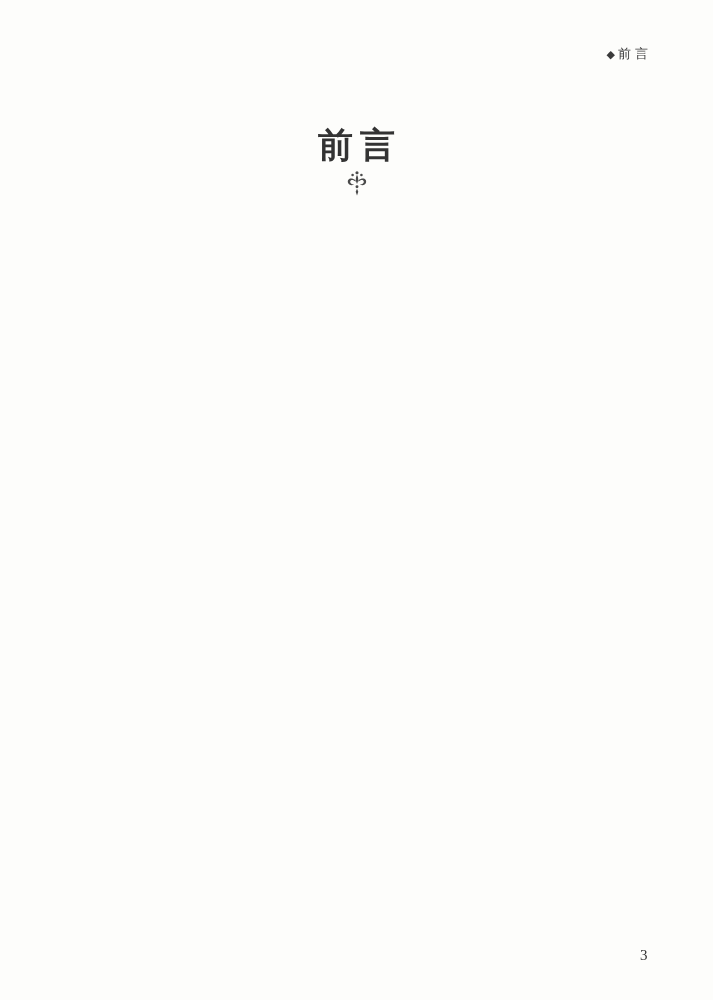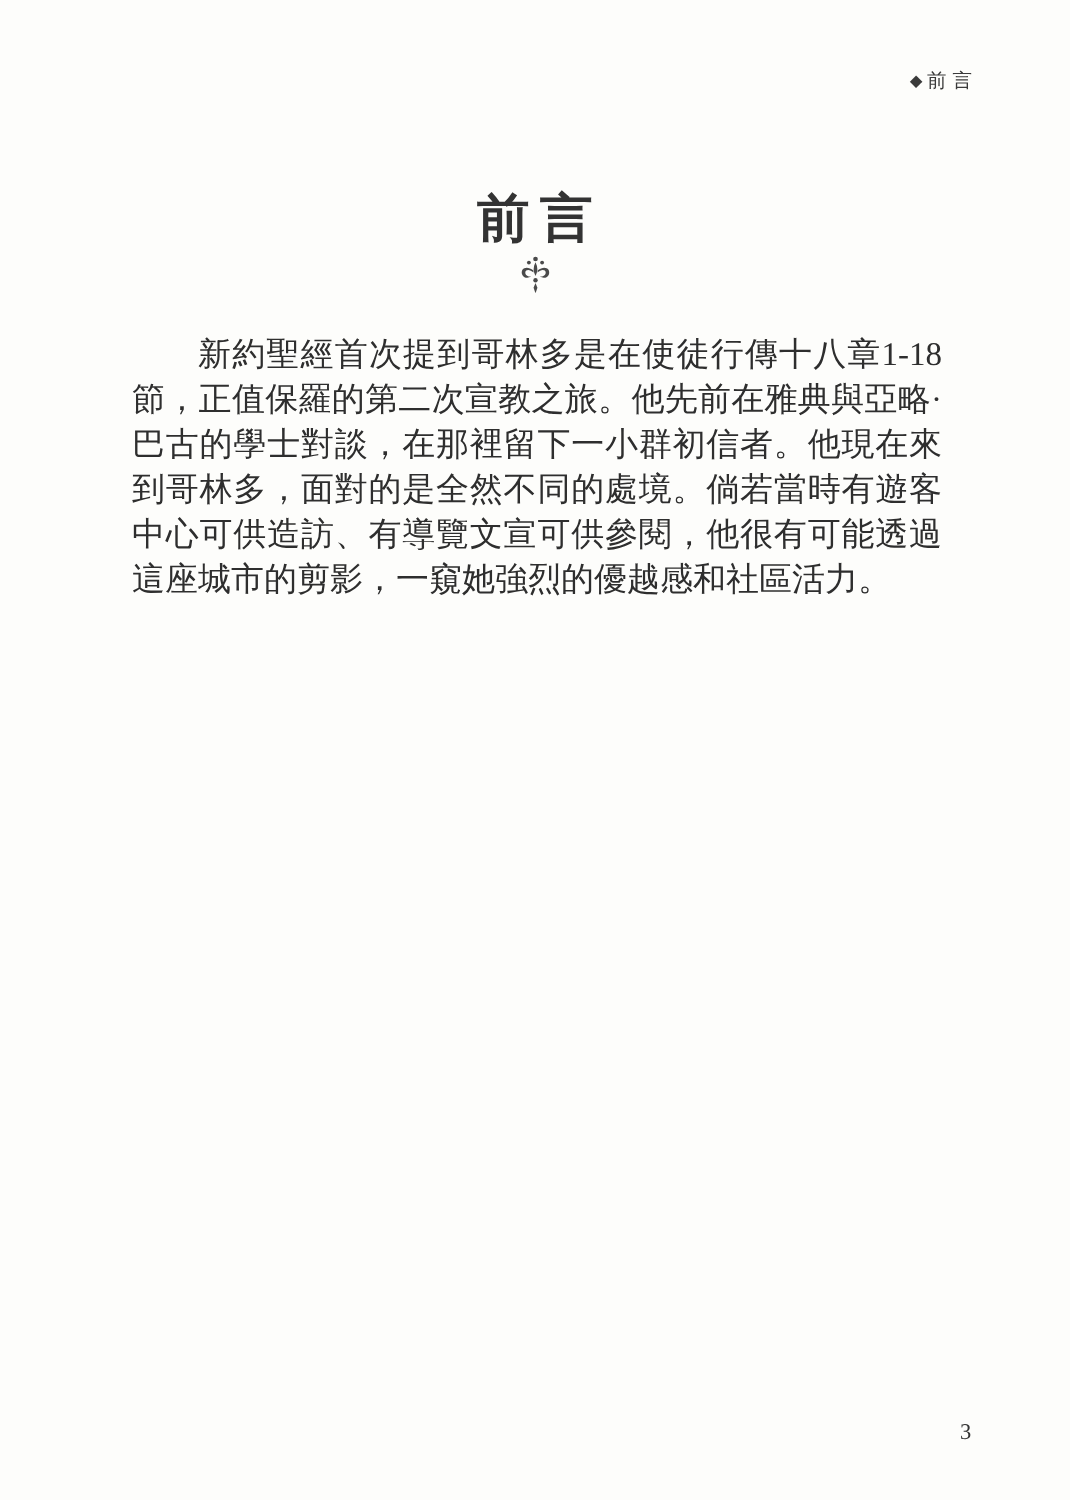--- a/index.html
+++ b/index.html
@@ -99,18 +99,17 @@
         <path d="M12 4.5 C10.2 8 10.2 11 12 14.5 C13.8 11 13.8 8 12 4.5 Z"></path>
         <path d="M10.5 10.5 C5.5 6.5 1 9 2.2 13.2 C3 16 6.8 16.6 8.8 14.8 C6.6 15.2 4.4 14 4.6 11.8 C4.8 9.6 8 9.4 10.5 12 Z"></path>
         <path d="M13.5 10.5 C18.5 6.5 23 9 21.8 13.2 C21 16 17.2 16.6 15.2 14.8 C17.4 15.2 19.6 14 19.4 11.8 C19.2 9.6 16 9.4 13.5 12 Z"></path>
         <circle cx="12" cy="17.6" r="1.6"></circle>
         <path d="M12 19.6 L10.6 23 L12 27 L13.4 23 Z"></path>
       </g>
     </svg>
   </div>
 
   <div class="body-text">
-      <p>新約聖經首次提到哥林多是在使徒行傳十八章1-18節，正值保羅的第二次宣教之旅。他先前在雅典與亞略·巴古的學士對談，在那裡留下一小群初信者。他現在來到哥林多，面對的是全然不同的處境。倘若當時有遊客中心可供造訪、有導覽文宣可供參閱，他很有可能透過這座城市的剪影，一窺她強烈的優越感和社區活力。</p>
     </div>
 
   <div class="page-number">3</div>
 
 </div>
 
 </body></html>

